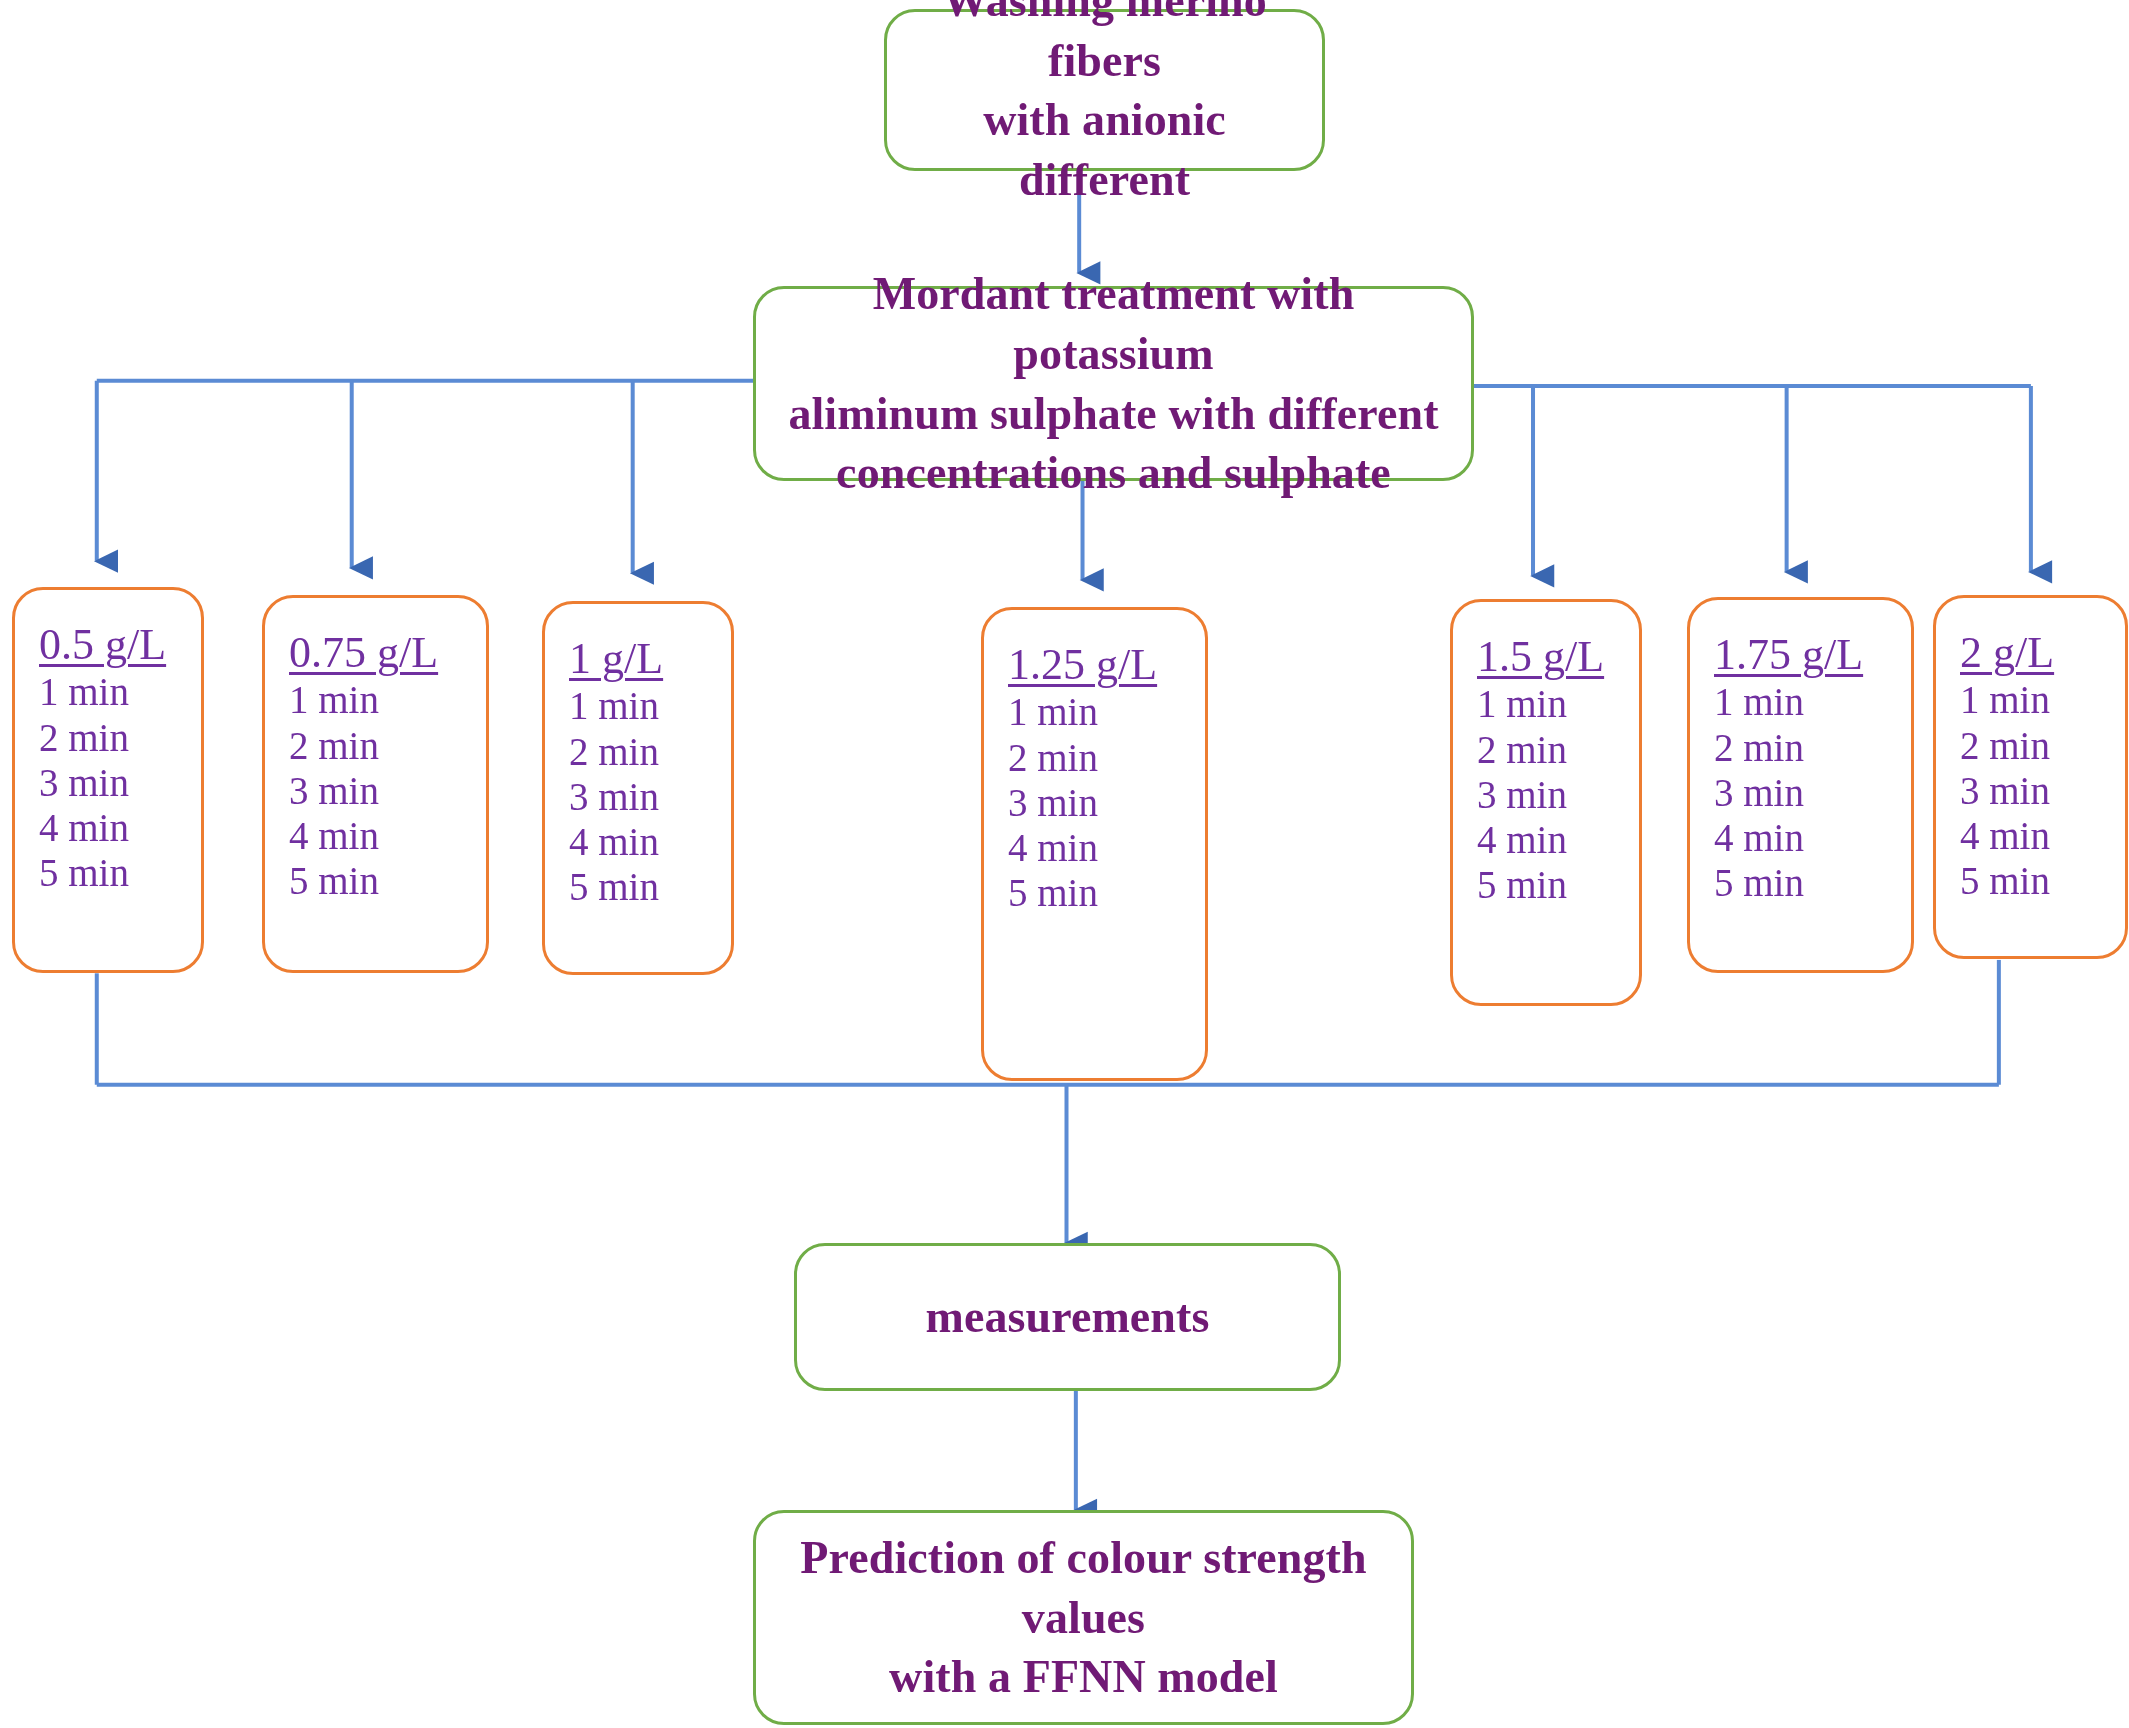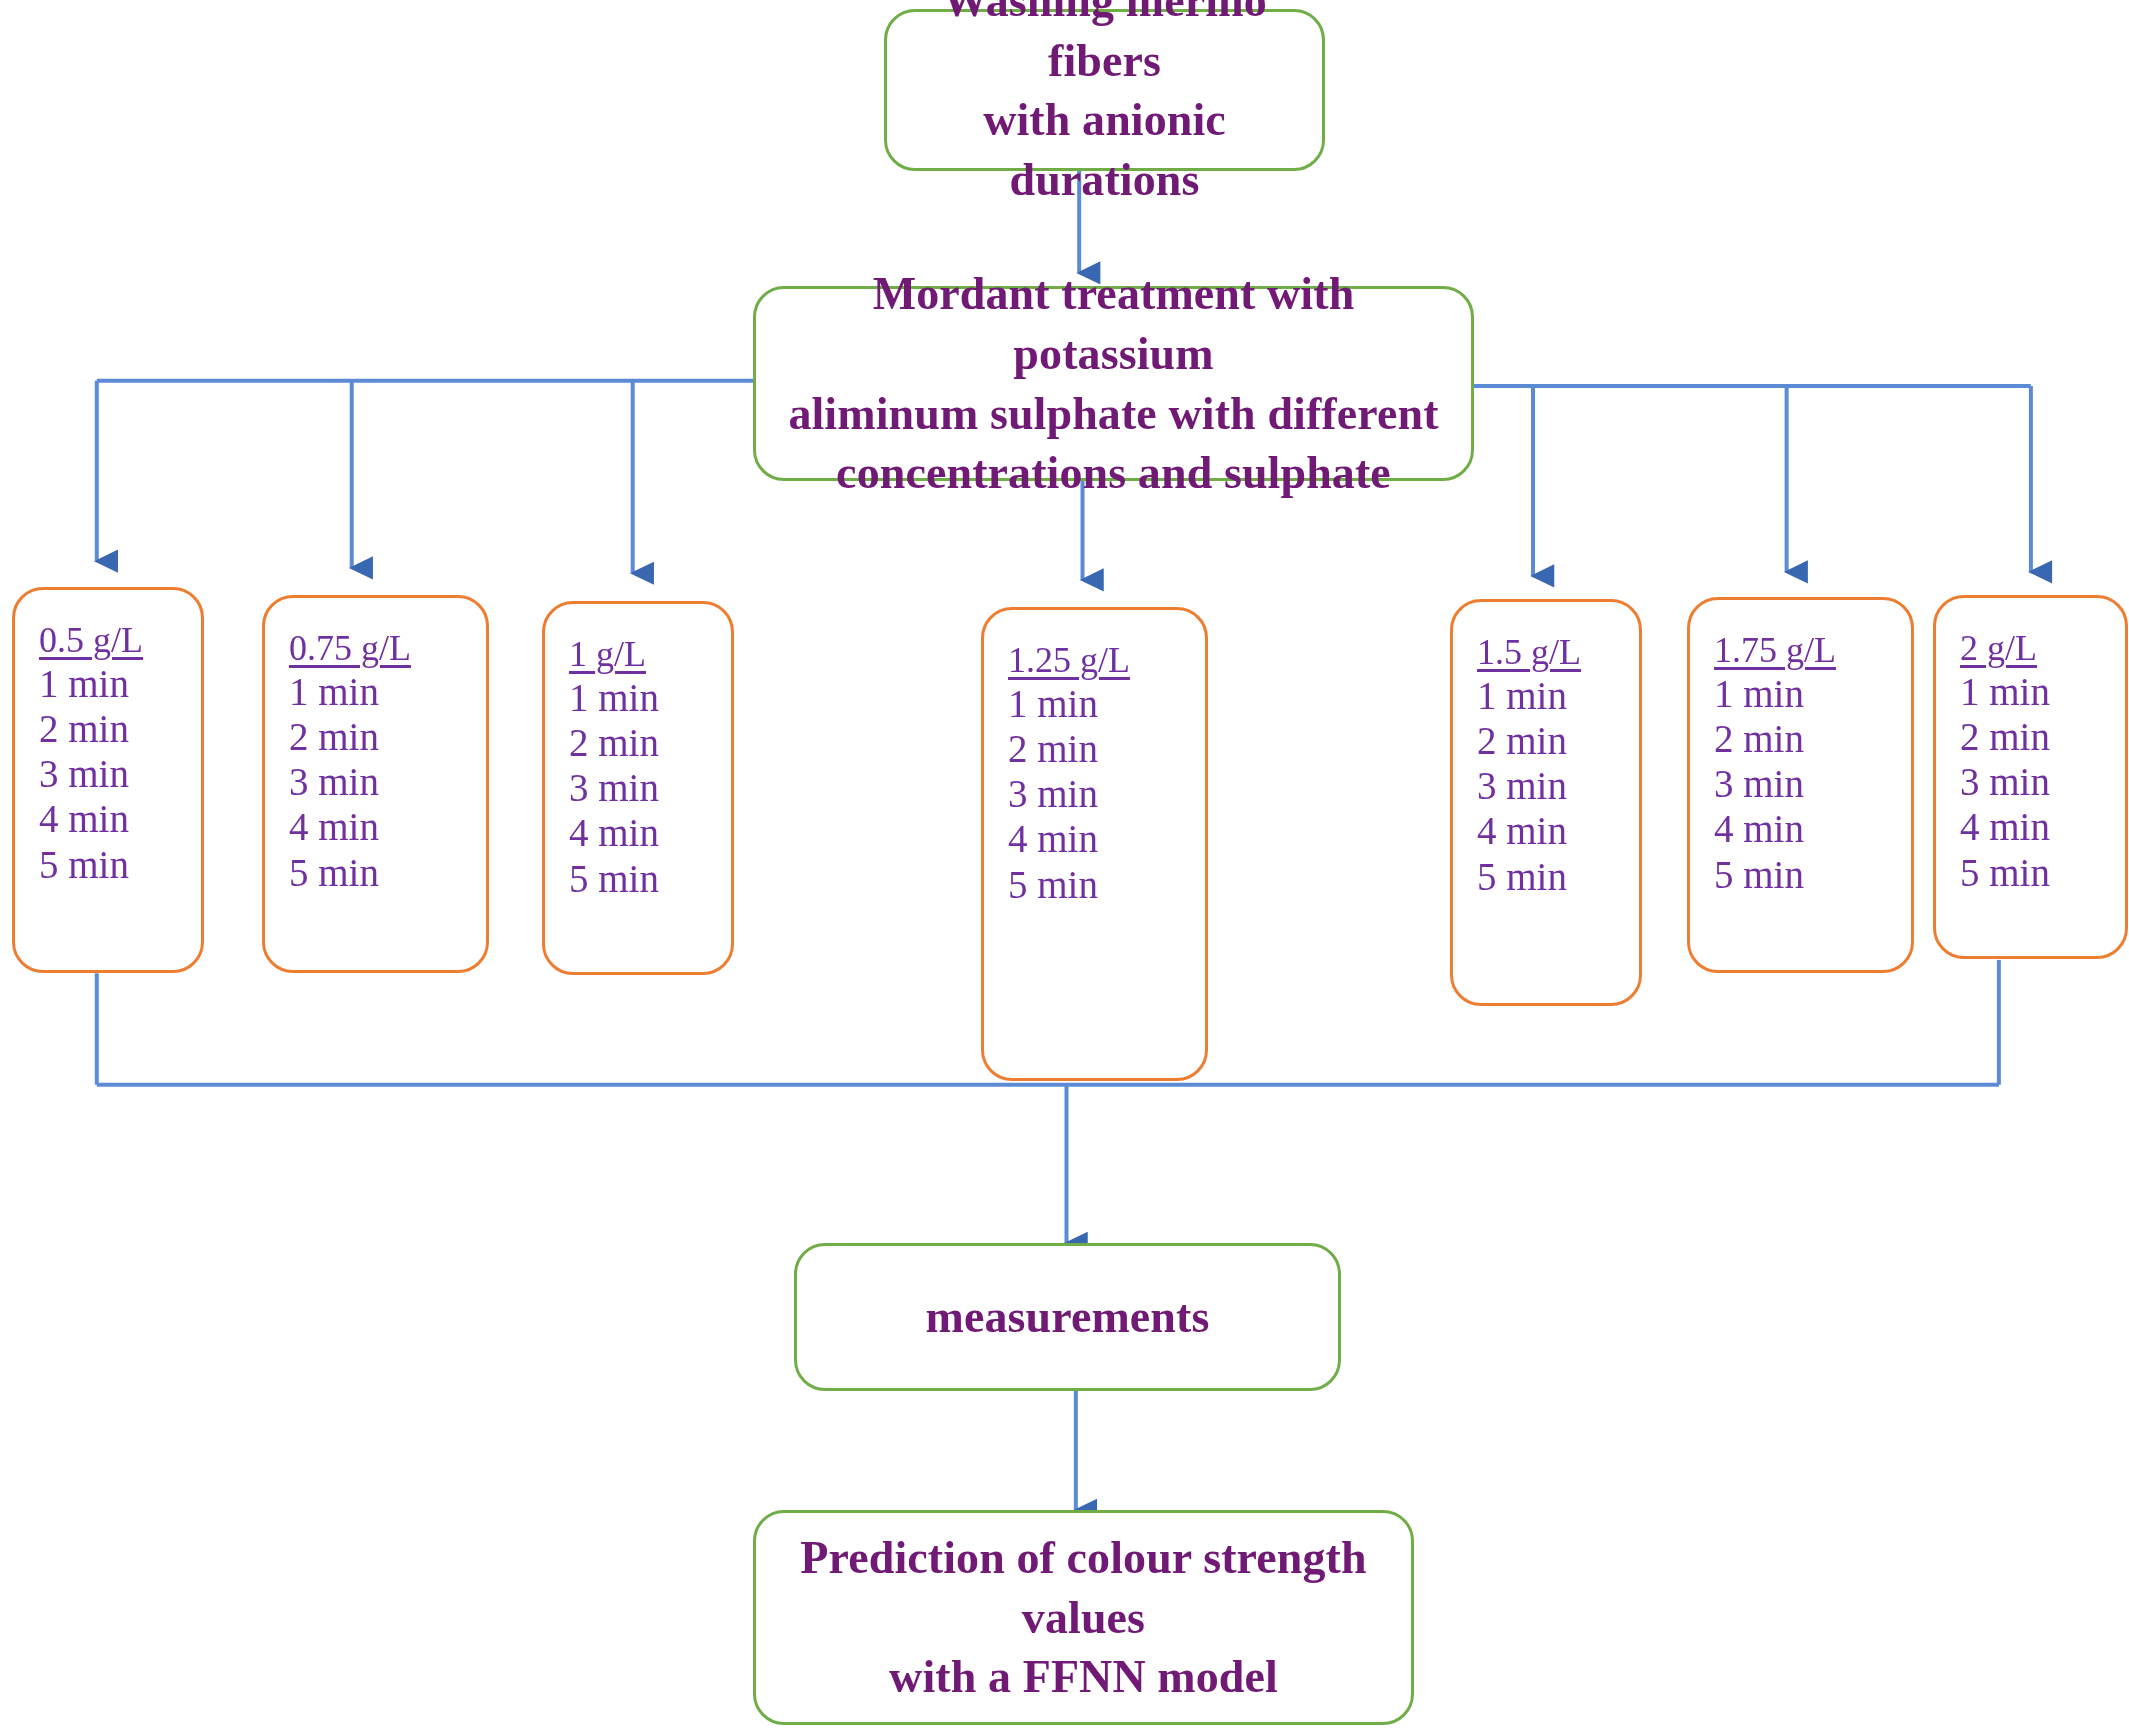--- a/index.html
+++ b/index.html
@@ -51,21 +51,21 @@
     font-weight: 700;
     letter-spacing: 0.1px;
     padding: 0 14.7px;
   }
   .cond-body {
     padding: 31px 0 0 24px;
     text-align: left;
   }
   .cond-title {
     color: #7030A0;
-    font-size: 36px;
+    font-size: 44px;
     line-height: 1.10;
     text-decoration: underline;
     text-underline-offset: 4.7px;
     text-decoration-thickness: 2.7px;
     white-space: nowrap;
   }
   .cond-list {
   }
   .cond-item {
     color: #7030A0;
@@ -107,21 +107,21 @@
       <path d="M 145 1625 L 2995 1625"></path>
       <line x1="1598" y1="1625" x2="1598" y2="1862" marker-end="url(#arrowhead)"></line>
 
       <line x1="1612" y1="2082" x2="1612" y2="2262" marker-end="url(#arrowhead)"></line>
     </g>
   </svg>
 
   <div class="node green" style="left:884px; top:9.3px; width:441px; height:162px;">
     <div class="node-text">
       <div>Washing merino fibers</div>
-      <div>with anionic durations</div>
+      <div>with anionic different</div>
     </div>
   </div>
 
   <div class="node green" style="left:753px; top:286px; width:721px; height:195px;">
     <div class="node-text">
       <div>Mordant treatment with potassium</div>
       <div>aliminum sulphate with different</div>
       <div>concentrations and sulphate</div>
     </div>
   </div>

